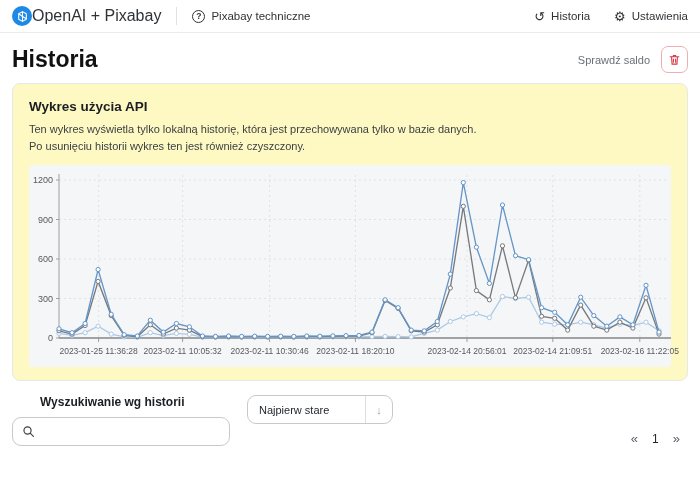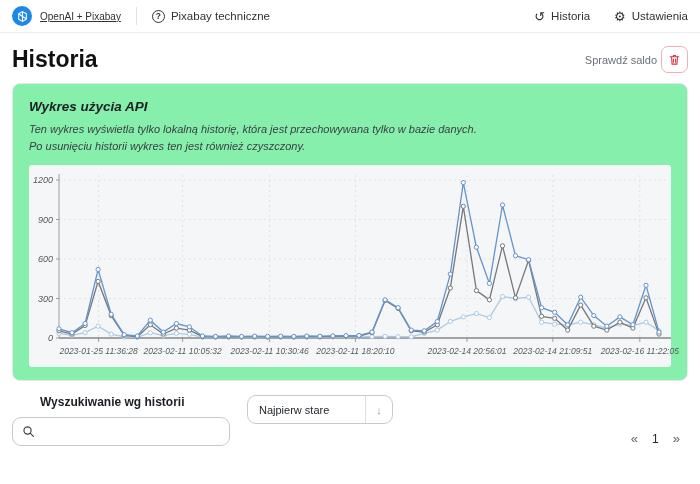--- a/index.html
+++ b/index.html
@@ -9,56 +9,55 @@
     background: #ffffff;
     color: #24292f;
     overflow: hidden;
   }
   
   .topbar {
     display: flex; align-items: center;
     height: 33px; padding: 0 12px;
     border-bottom: 1px solid #ececec;
   }
-  .brand { display: flex; align-items: center; gap: 8px; font-size: 10px; color: #2f3337; text-decoration: underline; }
+  .brand { display: flex; align-items: center; font-size: 16px; color: #2f3337; }
   .logo {
     width: 20px; height: 20px; border-radius: 50%;
     background: var(--brand-blue, #1e88e5);
     display: flex; align-items: center; justify-content: center; flex: 0 0 auto;
   }
   .topbar-divider { width: 1px; height: 18px; background: #e2e2e2; margin: 0 15px; }
   .topbar-item { display: flex; align-items: center; gap: 6px; font-size: 11.5px; color: #2f3337; cursor: pointer; }
   .q-icon {
     width: 13px; height: 13px; border: 1.3px solid #2f3337; border-radius: 50%;
     font-size: 8.5px; font-weight: bold; line-height: 1;
     display: flex; align-items: center; justify-content: center;
   }
   .glyph-icon { font-size: 13px; line-height: 1; color: #2f3337; }
   .topbar-right { margin-left: auto; display: flex; align-items: center; gap: 24px; }
 
   
   .main { padding: 0 12px; }
   .title-row { display: flex; justify-content: space-between; align-items: center; margin-top: 13px; }
   .page-title { font-size: 23px; font-weight: 700; color: #111; }
-  .balance-group { display: flex; align-items: center; gap: 4px; }
+  .balance-group { display: flex; align-items: center; gap: 11px; }
   .check-balance { font-size: 11px; color: #6a7075; cursor: pointer; }
   .trash-btn {
     width: 27px; height: 27px;
     border: 1px solid var(--danger-border, #f1aeb5); border-radius: 7px;
     background: #fff; display: flex; align-items: center; justify-content: center;
     cursor: pointer;
   }
 
   
   .card {
     margin-top: 10px;
     border: 1px solid #e6e8ea; border-radius: 8px;
     padding: 15px 16px 13px 16px;
-    background: #86efac;
-    font-style: italic;
+    background: #fef9c3;
   }
   .card-title { font-size: 13.5px; font-weight: 700; color: #1b1f23; }
   .card-desc { font-size: 11px; color: #3c4043; line-height: 1.5; margin-top: 7px; }
   .chart-wrap {
     margin-top: 11px;
     background: #f5f6f7;
     border-radius: 3px;
     padding: 5px 0 2px 0;
   }
   #chart { display: block; overflow: visible; }

